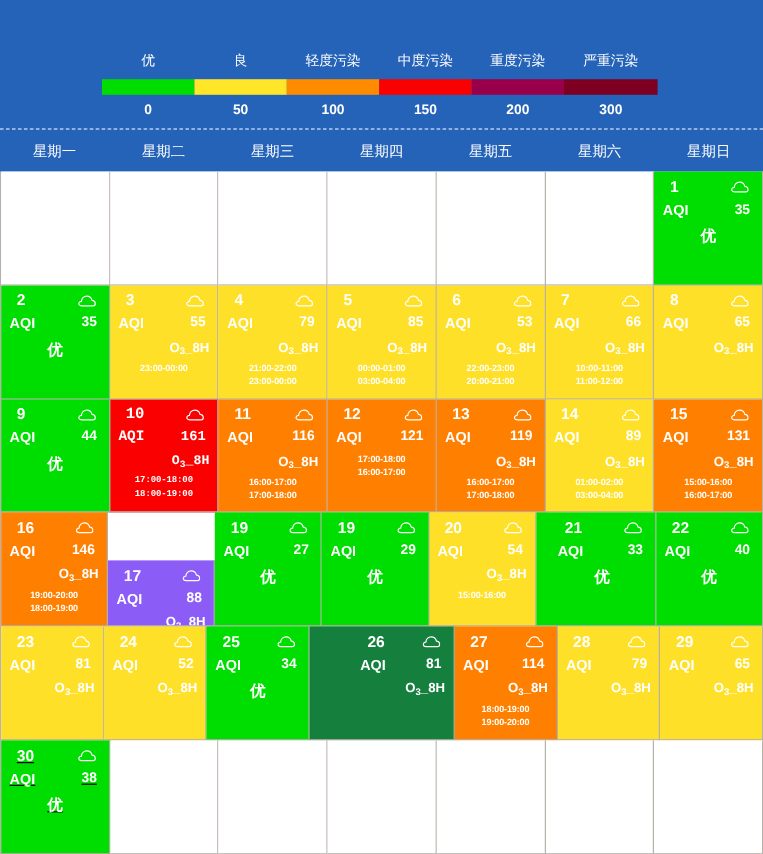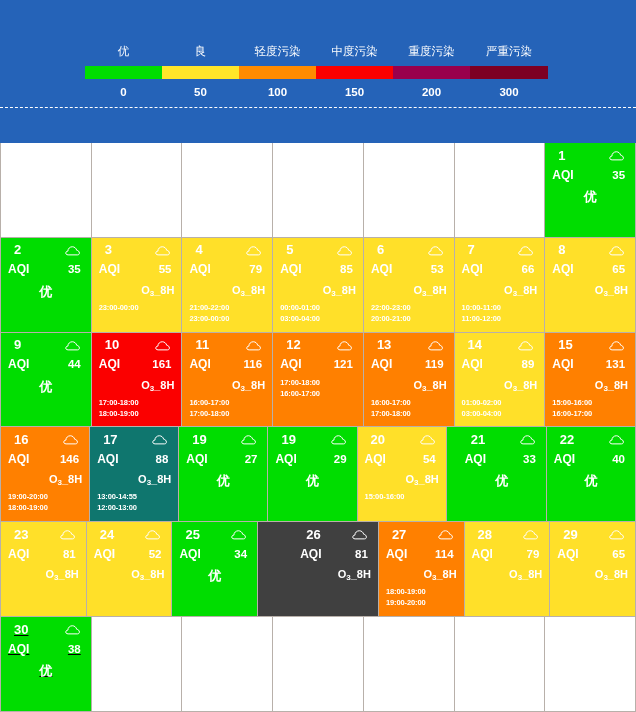--- a/index.html
+++ b/index.html
@@ -211,20 +211,21 @@
     margin-top: 4px;
   }
 
   .times {
     margin-top: 3px;
   }
   .time-range {
     color: #ffffff;
     font-size: 7.5px;
     font-weight: bold;
+    text-align: center;
     line-height: 11px;
     letter-spacing: -0.1px;
   }
 </style>
 </head>
 <body>
 
 <div id="app">
 
   <div class="header">
@@ -252,20 +253,29 @@
         <div class="scale-num w1">0</div>
         <div class="scale-num w1">50</div>
         <div class="scale-num w1">100</div>
         <div class="scale-num w1">150</div>
         <div class="scale-num w1">200</div>
         <div class="scale-num w2">300</div>
       </div>
 
     <div class="dashed-divider"></div>
 
+    <div class="weekday-row">
+        <div class="weekday-cell">星期一</div>
+        <div class="weekday-cell">星期二</div>
+        <div class="weekday-cell">星期三</div>
+        <div class="weekday-cell">星期四</div>
+        <div class="weekday-cell">星期五</div>
+        <div class="weekday-cell">星期六</div>
+        <div class="weekday-cell">星期日</div>
+      </div>
 
   </div>
 
   <div class="grid">
       <div class="week-row">
         <div class="day-cell empty"></div>
         <div class="day-cell empty"></div>
         <div class="day-cell empty"></div>
         <div class="day-cell empty"></div>
         <div class="day-cell empty"></div>
@@ -403,21 +413,21 @@
             <svg class="cloud-icon" viewBox="0 0 24 16">
               <path d="M5 15 C1.7 15 0.4 12.6 1.6 10.6 C2.3 9.4 3.6 8.9 4.6 9 C4.6 5 7.8 2 11.7 2 C15.1 2 18 4.4 18.7 7.6 C21.2 7.8 23 9.8 23 12.1 C23 13.9 21.8 15 20 15 Z" fill="none" stroke="#ffffff" stroke-width="1.6" stroke-linejoin="round"></path>
             </svg>
           </div>
           <div class="aqi-row">
             <span class="aqi-label">AQI</span>
             <span class="aqi-value">44</span>
           </div>
           <div class="level">优</div>
         </div>
-        <div class="day-cell" style="background: rgb(251, 0, 0);">
+        <div class="day-cell" style="background: rgb(251, 0, 0); font-family: Liberation Mono, monospace;">
           <div class="cell-top">
             <span class="day-num">10</span>
             <svg class="cloud-icon" viewBox="0 0 24 16">
               <path d="M5 15 C1.7 15 0.4 12.6 1.6 10.6 C2.3 9.4 3.6 8.9 4.6 9 C4.6 5 7.8 2 11.7 2 C15.1 2 18 4.4 18.7 7.6 C21.2 7.8 23 9.8 23 12.1 C23 13.9 21.8 15 20 15 Z" fill="none" stroke="#ffffff" stroke-width="1.6" stroke-linejoin="round"></path>
             </svg>
           </div>
           <div class="aqi-row">
             <span class="aqi-label">AQI</span>
             <span class="aqi-value">161</span>
           </div>
@@ -523,21 +533,21 @@
           <div class="aqi-row">
             <span class="aqi-label">AQI</span>
             <span class="aqi-value">146</span>
           </div>
           <div class="pollutant">O<sub>3</sub>_8H</div>
           <div class="times">
             <div class="time-range">19:00-20:00</div>
             <div class="time-range">18:00-19:00</div>
           </div>
         </div>
-        <div class="day-cell" style="background: #0f766e;">
+        <div class="day-cell" style="background: #8b5cf6; margin-top: 40px;">
           <div class="cell-top">
             <span class="day-num">17</span>
             <svg class="cloud-icon" viewBox="0 0 24 16">
               <path d="M5 15 C1.7 15 0.4 12.6 1.6 10.6 C2.3 9.4 3.6 8.9 4.6 9 C4.6 5 7.8 2 11.7 2 C15.1 2 18 4.4 18.7 7.6 C21.2 7.8 23 9.8 23 12.1 C23 13.9 21.8 15 20 15 Z" fill="none" stroke="#ffffff" stroke-width="1.6" stroke-linejoin="round"></path>
             </svg>
           </div>
           <div class="aqi-row">
             <span class="aqi-label">AQI</span>
             <span class="aqi-value">88</span>
           </div>
@@ -649,21 +659,21 @@
             <svg class="cloud-icon" viewBox="0 0 24 16">
               <path d="M5 15 C1.7 15 0.4 12.6 1.6 10.6 C2.3 9.4 3.6 8.9 4.6 9 C4.6 5 7.8 2 11.7 2 C15.1 2 18 4.4 18.7 7.6 C21.2 7.8 23 9.8 23 12.1 C23 13.9 21.8 15 20 15 Z" fill="none" stroke="#ffffff" stroke-width="1.6" stroke-linejoin="round"></path>
             </svg>
           </div>
           <div class="aqi-row">
             <span class="aqi-label">AQI</span>
             <span class="aqi-value">34</span>
           </div>
           <div class="level">优</div>
         </div>
-        <div class="day-cell" style="background: #404040; padding-left: 42px;">
+        <div class="day-cell" style="background: #15803d; padding-left: 42px;">
           <div class="cell-top">
             <span class="day-num">26</span>
             <svg class="cloud-icon" viewBox="0 0 24 16">
               <path d="M5 15 C1.7 15 0.4 12.6 1.6 10.6 C2.3 9.4 3.6 8.9 4.6 9 C4.6 5 7.8 2 11.7 2 C15.1 2 18 4.4 18.7 7.6 C21.2 7.8 23 9.8 23 12.1 C23 13.9 21.8 15 20 15 Z" fill="none" stroke="#ffffff" stroke-width="1.6" stroke-linejoin="round"></path>
             </svg>
           </div>
           <div class="aqi-row">
             <span class="aqi-label">AQI</span>
             <span class="aqi-value">81</span>
           </div>

